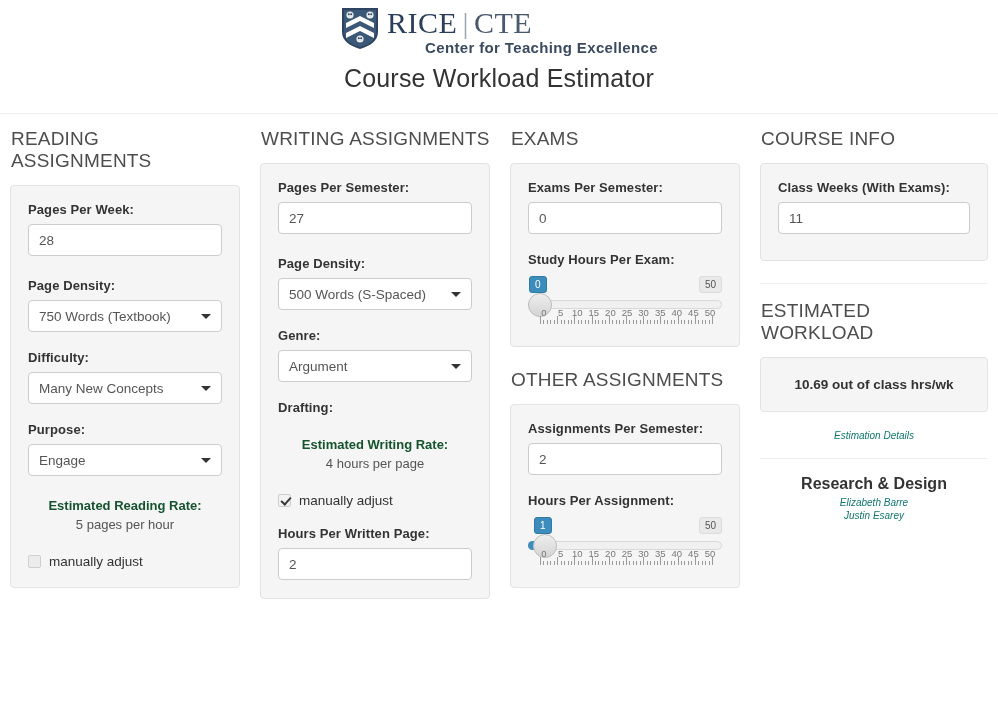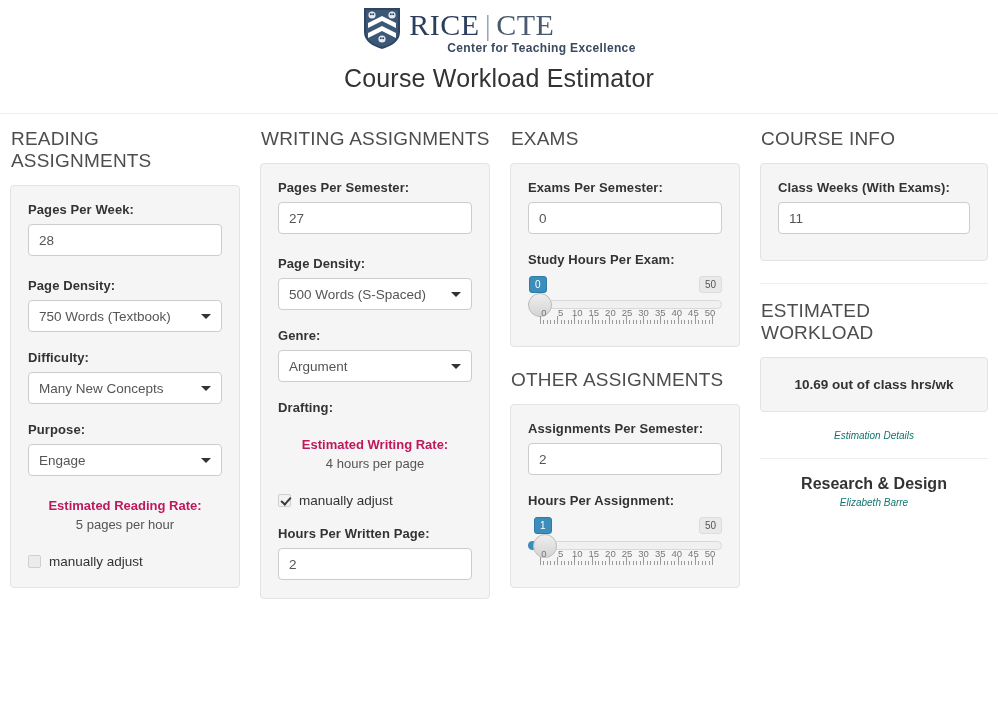--- a/index.html
+++ b/index.html
@@ -22,21 +22,21 @@
   .logo-text { display: flex; flex-direction: column; line-height: 1; }
   .logo-main {
     font-family: "Liberation Serif", serif;
     font-size: 30px; letter-spacing: .5px; color: #2c3e55;
     display: flex; align-items: flex-start; margin-top: 8px;
   }
   .logo-main .rice { color: #2b3f5c; }
   .logo-main .bar { color: #9aa6b4; margin: 0 5px; font-weight: 300;}
   .logo-main .cte { color: #4a5a6e; }
   .logo-sub {
-    font-size: 12px; font-weight: bold; color: #3a4a60;
+    font-size: 15px; font-weight: bold; color: #3a4a60;
     letter-spacing: .35px; margin-top: 2px; padding-left: 38px;
   }
   .page-title {
     text-align: center;
     font-size: 25px;
     font-weight: 400;
     color: #333;
     padding: 14px 0 20px 0;
     letter-spacing: .2px;
   }
@@ -107,21 +107,21 @@
   .caret {
     position: absolute; right: 10px; top: 50%;
     margin-top: -2px;
     width: 0; height: 0;
     border-left: 5px solid transparent;
     border-right: 5px solid transparent;
     border-top: 5px solid #333;
   }
 
   .rate-block { text-align: center; margin-top: 22px; }
-  .rate-title { font-size: 13px; font-weight: bold; color: #be185d; }
+  .rate-title { font-size: 13px; font-weight: bold; color: #14532d; }
   .rate-value { font-size: 13px; color: #555; margin-top: 4px; }
 
   .checkline { display: flex; align-items: center; margin-top: 22px; }
   .cbox {
     width: 13px; height: 13px;
     border: 1px solid #cfcfcf;
     background: #ececec;
     border-radius: 2px;
     margin-right: 8px;
     position: relative;
@@ -512,16 +512,17 @@
 
     <div class="link-center">
       <a href="#" class="link">Estimation Details</a>
     </div>
 
     <hr class="hr-small">
 
     <div class="credits">
       <div class="credits-title">Research &amp; Design</div>
       <a href="#" class="link">Elizabeth Barre</a>
+      <a href="#" class="link">Justin Esarey</a>
     </div>
   </div>
 
 </div>
 
 </body></html>

